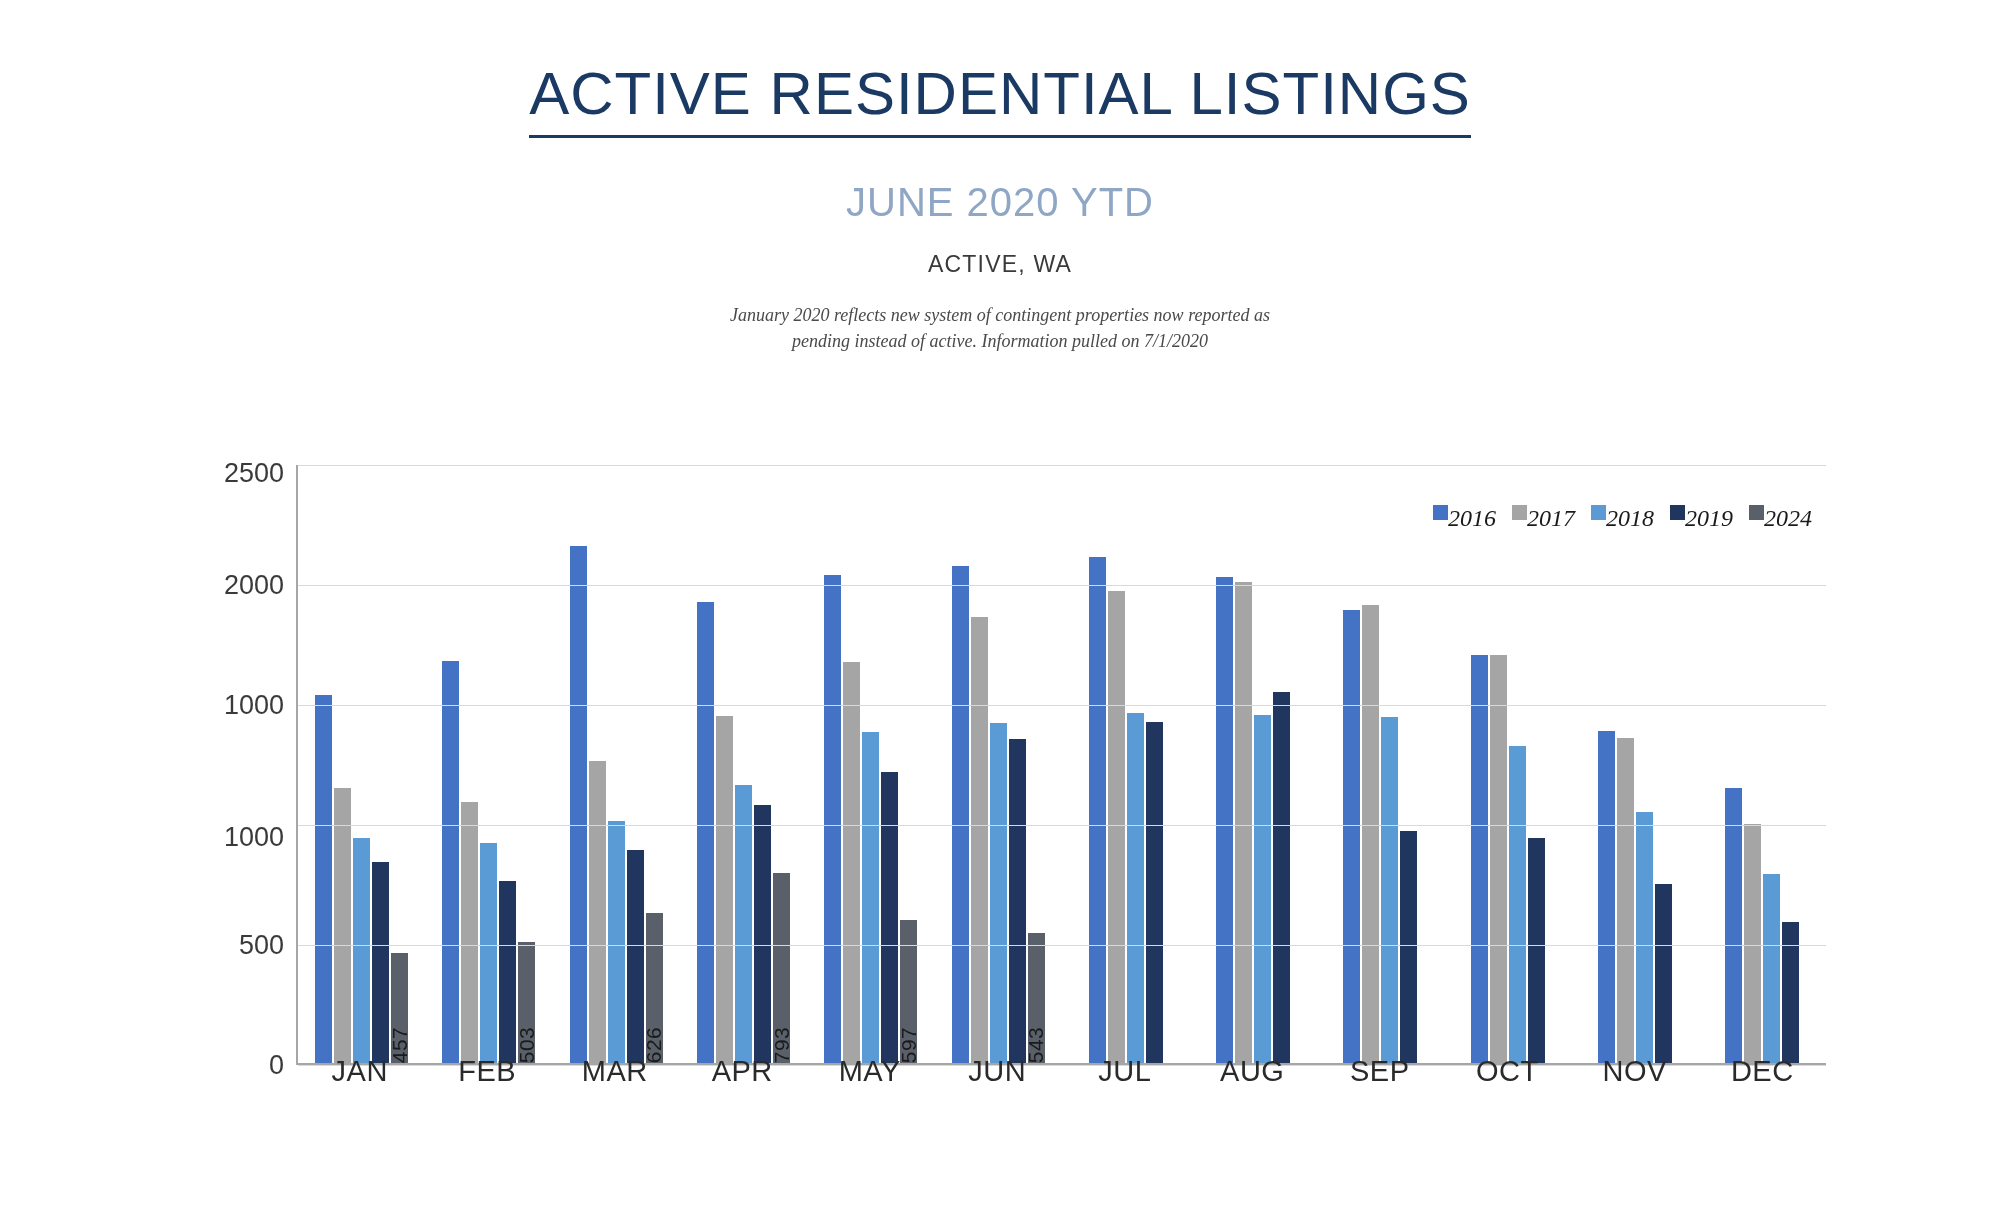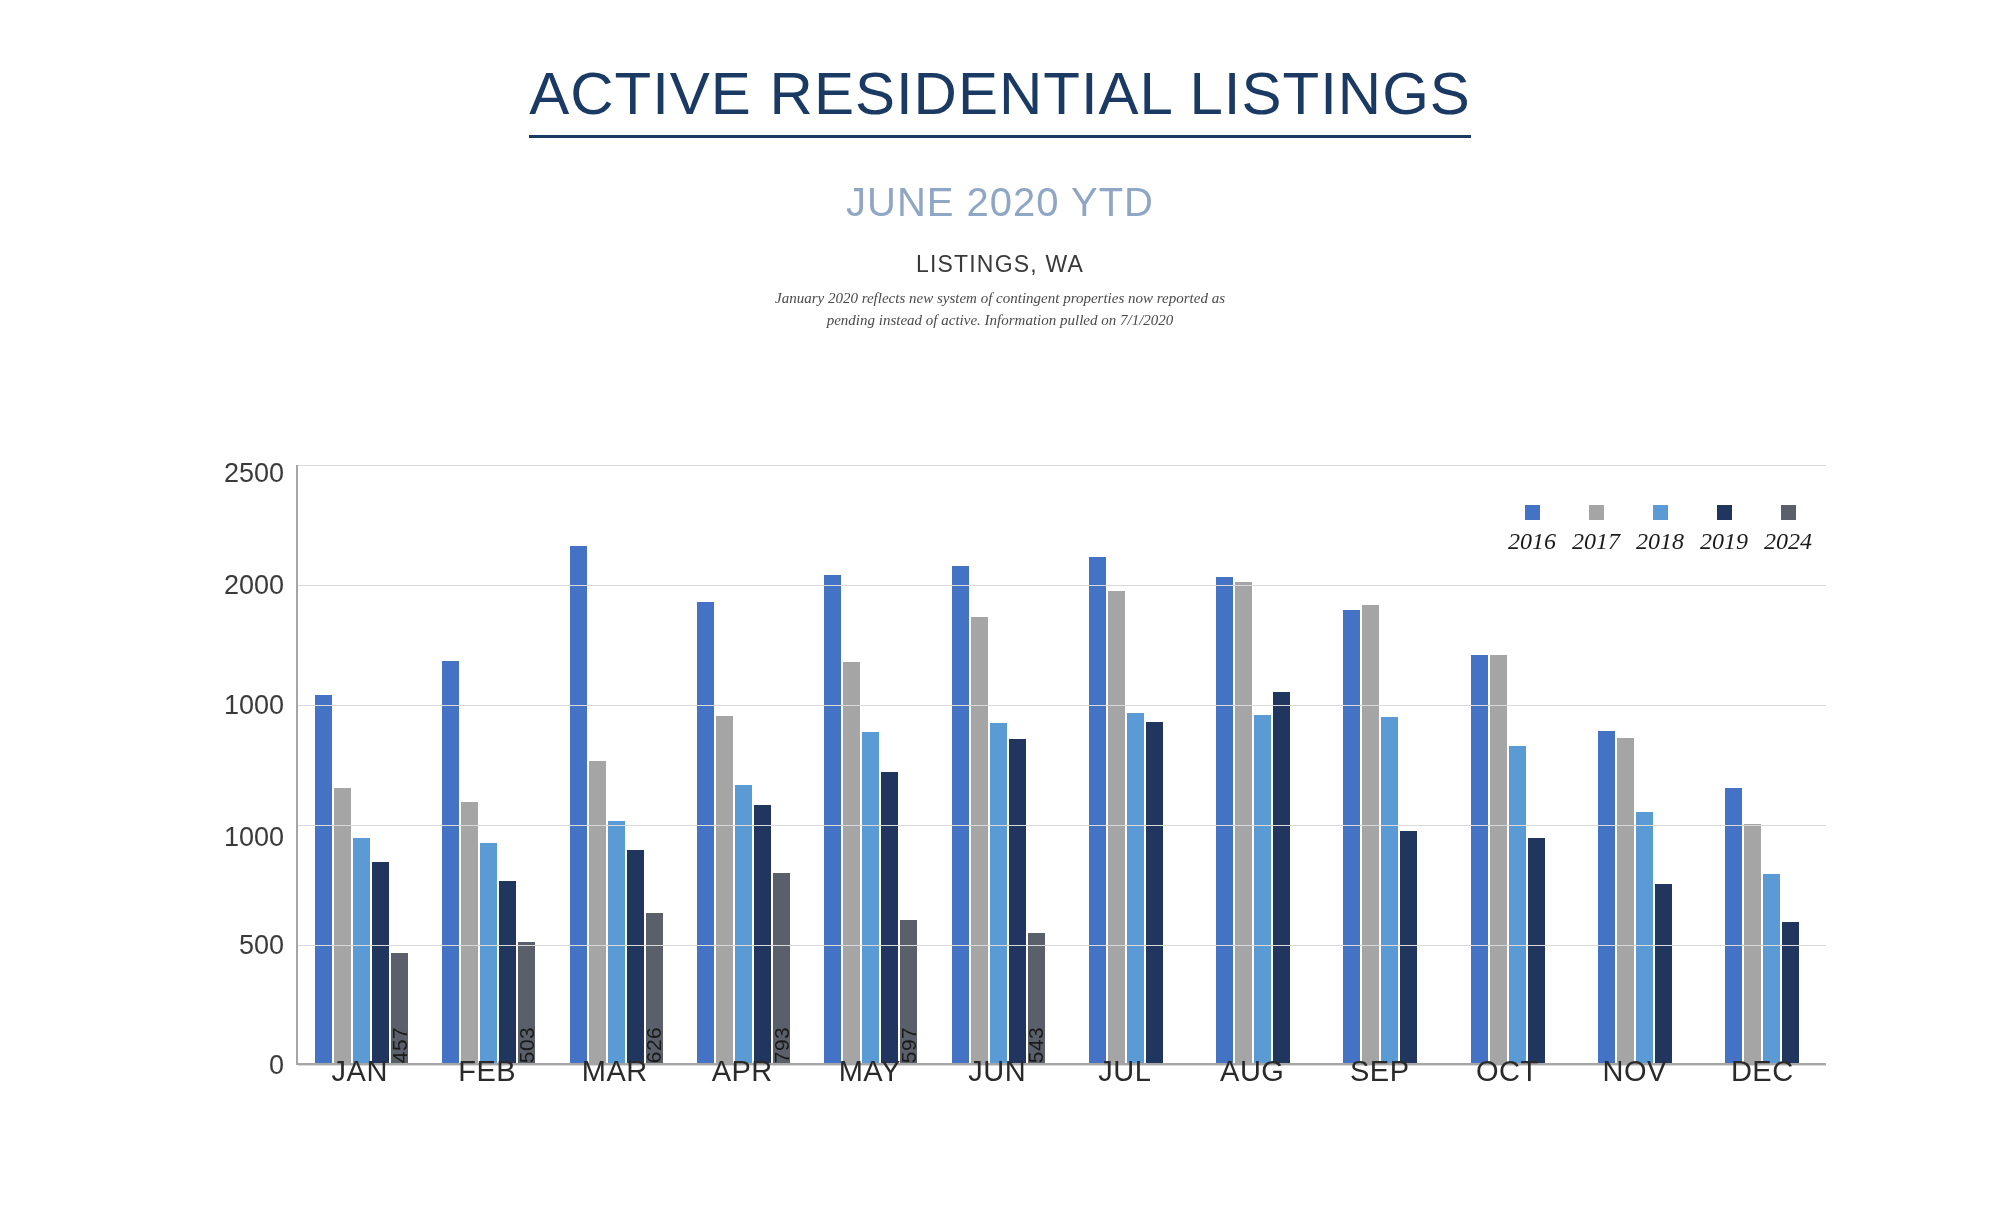--- a/index.html
+++ b/index.html
@@ -43,24 +43,24 @@
     letter-spacing: 1px;
     font-weight: 400;
   }
   .location {
     margin-top: 26px;
     font-size: 23px;
     color: #3a3a3a;
     letter-spacing: 1.2px;
   }
   .note {
-    margin-top: 10px;
+    margin-top: 24px;
     font-family: "Liberation Serif", serif;
     font-style: italic;
-    font-size: 15px;
+    font-size: 18px;
     color: #4a4a4a;
     line-height: 1.45;
   }
 
   
   .chart-area {
     position: absolute;
     left: 186px;
     top: 455px;
     width: 1640px;
@@ -159,39 +159,36 @@
     display: flex;
     align-items: center;
     gap: 16px;
     font-family: "Liberation Serif", serif;
     font-style: italic;
     font-size: 24px;
     color: #1a1a1a;
   }
   .legend-item {
     display: flex;
-    align-items: center;
-    gap: 8px;
-    flex-direction: column;
   }
   .legend-swatch {
     width: 15px;
     height: 15px;
     display: inline-block;
   }
 </style>
 </head>
 <body>
 
 <div class="page">
 
   <div class="header">
     <div class="title">ACTIVE RESIDENTIAL LISTINGS</div>
     <div class="subtitle">JUNE 2020 YTD</div>
-    <div class="location">LISTINGS, WA</div>
+    <div class="location">ACTIVE, WA</div>
     <div class="note">
       <div>January 2020 reflects new system of contingent properties now reported as</div>
       <div>pending instead of active.  Information pulled on 7/1/2020</div>
     </div>
   </div>
 
   <div class="chart-area">
     <div class="plot" id="plot">
       <div class="legend" id="legend">
           <div class="legend-item">

